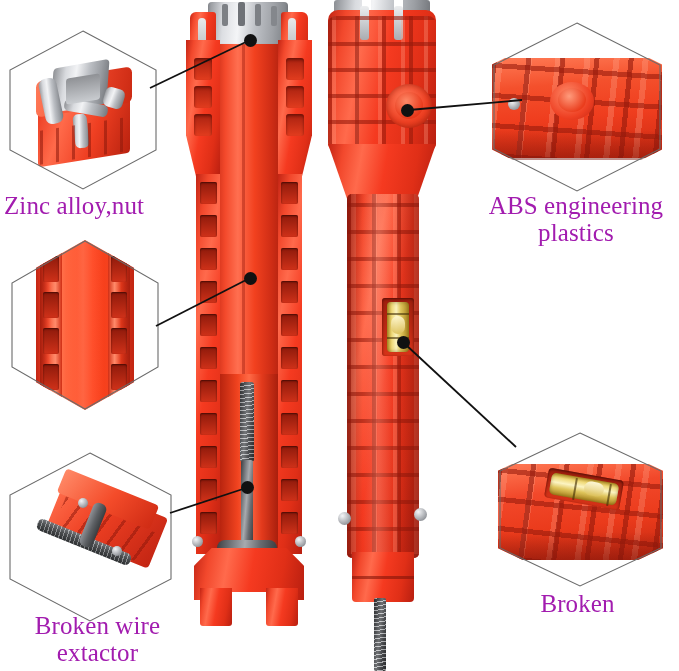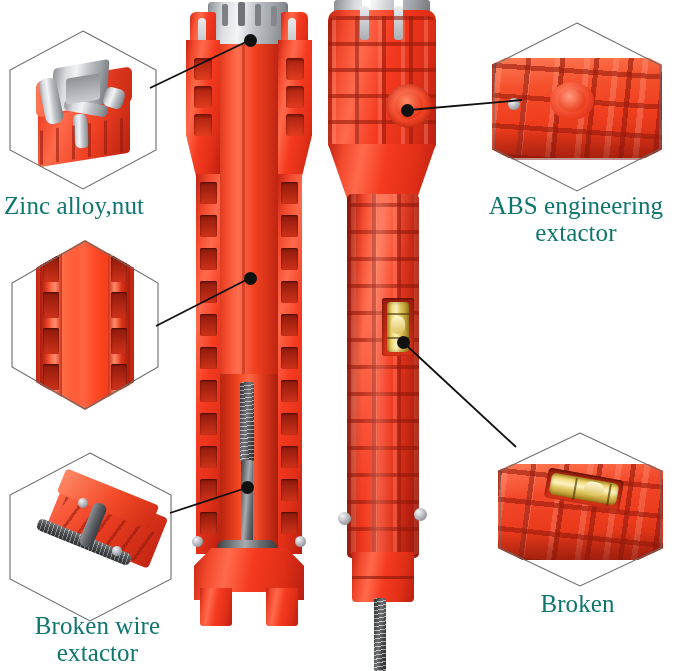--- a/index.html
+++ b/index.html
@@ -7,21 +7,21 @@
     width:679px;height:671px;position:relative;overflow:hidden;
     font-family:"Liberation Serif","DejaVu Serif",serif;
     color:#000000;
   }
   #stage{position:absolute;left:0;top:0;width:679px;height:671px;}
 
   
   .label{
     position:absolute;
     font-family:"Liberation Serif","DejaVu Serif",serif;
-    color:#0f766e;
+    color:#a21caf;
     line-height:1.08;
     white-space:pre-line;
     letter-spacing:.1px;
   }
   .label.l-zinc   {left:4px;  top:192px; font-size:25px;}
   .label.l-slot   {left:4px;  top:403px; font-size:25px;}
   .label.l-broken {left:10px; top:612px; font-size:25px; text-align:center; width:175px;}
   .label.l-abs    {left:476px;top:192px; font-size:25px; text-align:center; width:200px;}
   .label.l-level  {left:490px;top:590px; font-size:25px; text-align:center; width:175px;}
 
@@ -358,16 +358,16 @@
   <div class="dot" style="left:244px;top:34px;"></div>
   <div class="dot" style="left:244px;top:272px;"></div>
   <div class="dot" style="left:241px;top:481px;"></div>
   <div class="dot" style="left:401px;top:104px;"></div>
   <div class="dot" style="left:397px;top:336px;"></div>
 
   <div class="label l-zinc">Zinc alloy,nut</div>
   <div class="label l-broken">Broken wire
 extactor</div>
   <div class="label l-abs">ABS engineering
-extactor</div>
+plastics</div>
   <div class="label l-level">Broken</div>
 
 </div>
 
 </body></html>

